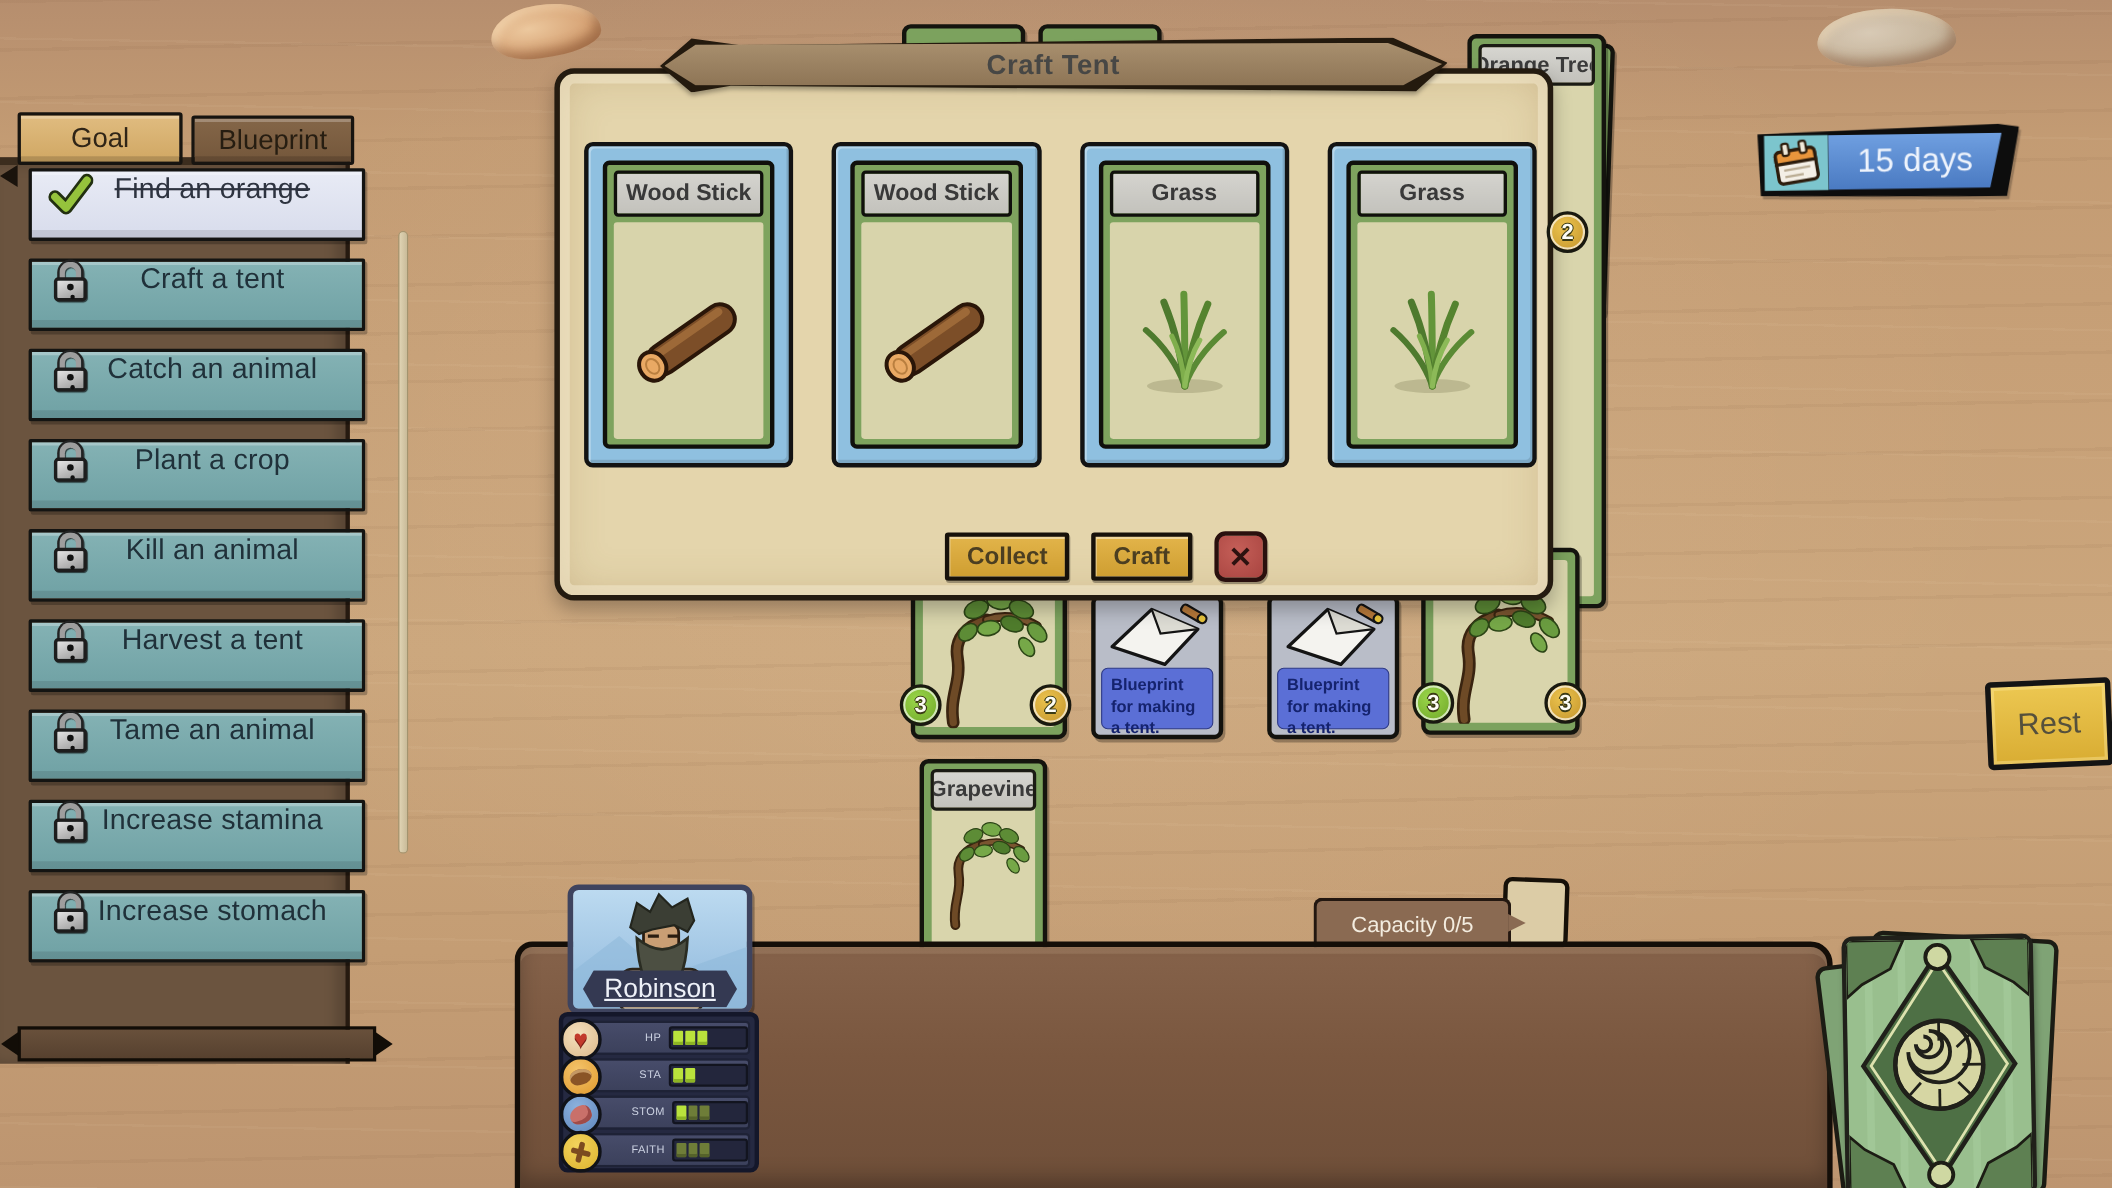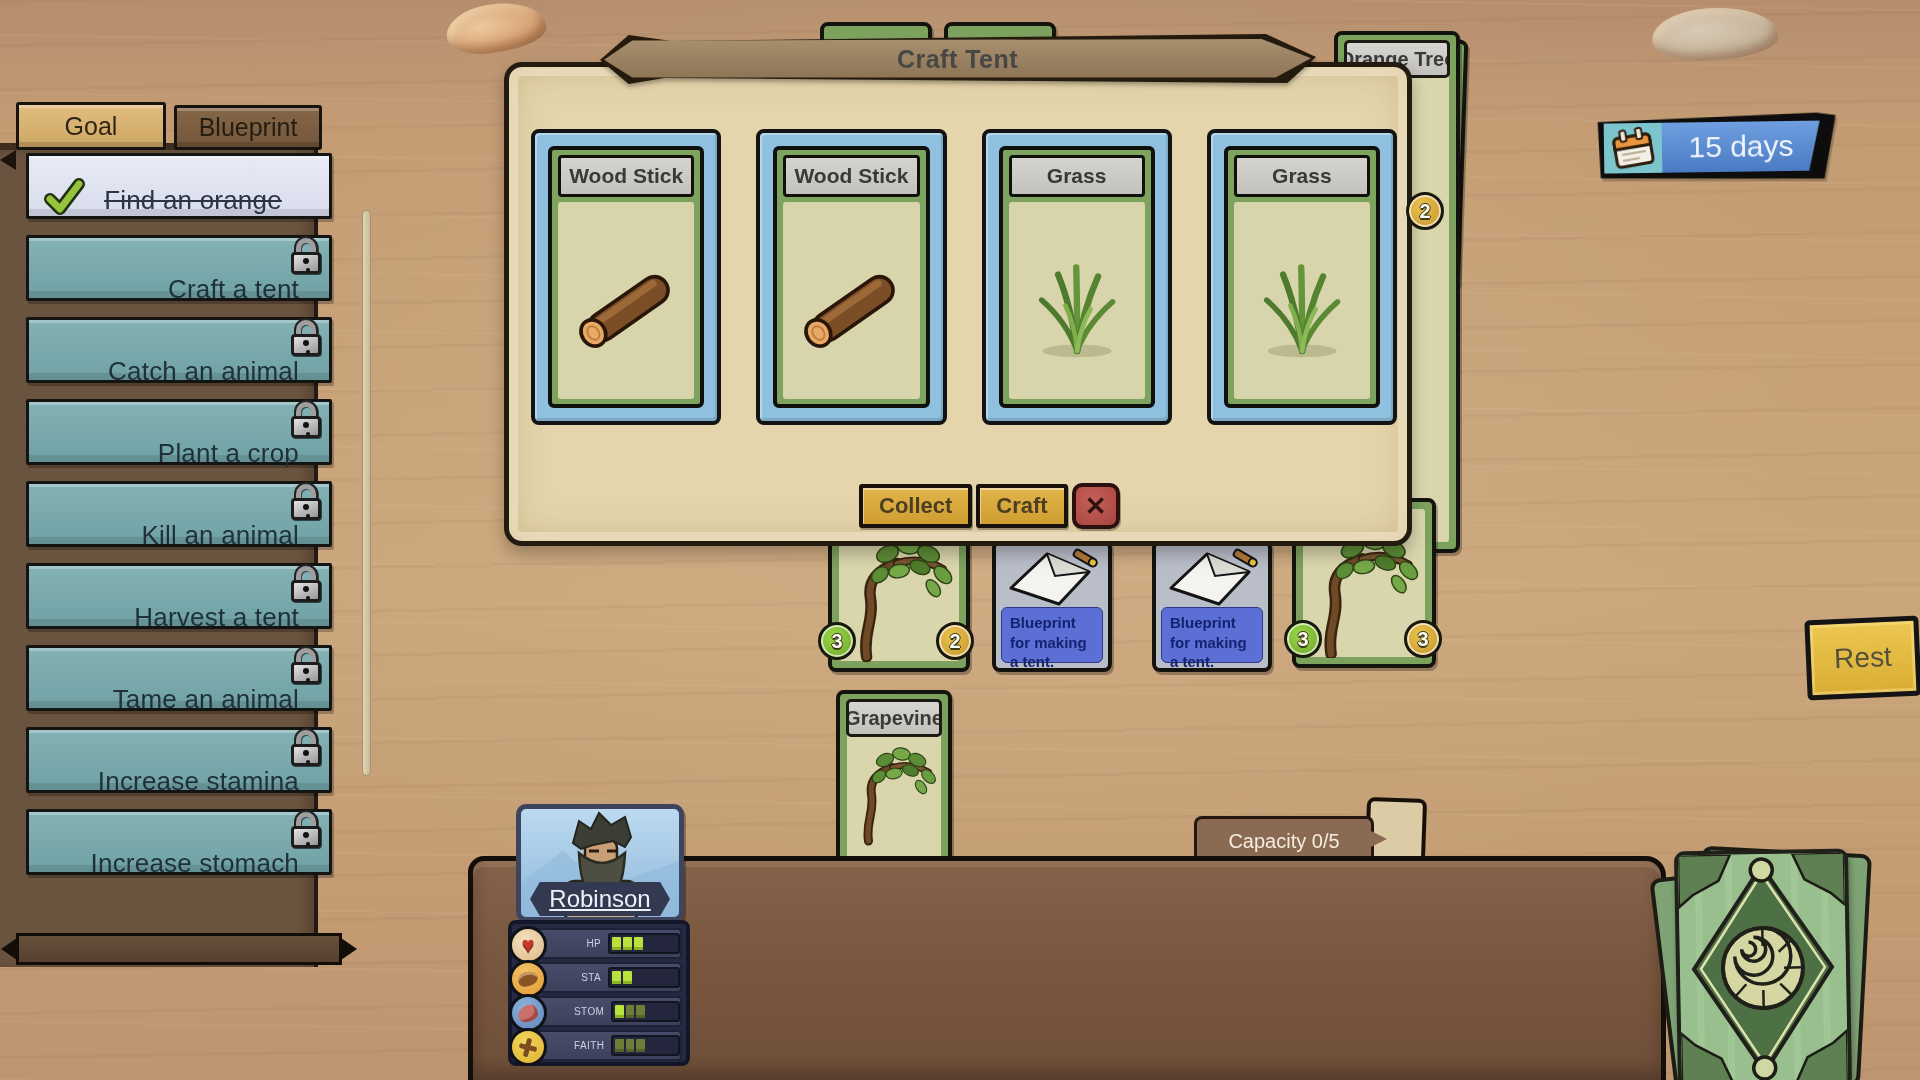--- a/index.html
+++ b/index.html
@@ -32,24 +32,24 @@
   .goal-header-arrow{ position:absolute; left:0; top:150px; z-index:4; width:0; height:0;
     border-top:10px solid transparent; border-bottom:10px solid transparent; border-right:16px solid #1a130c; }
   .goal-tab{ position:absolute; z-index:4; display:flex; align-items:center; justify-content:center;
     border:3px solid #171410; border-radius:3px; font-size:25px; color:#2f2517;
     box-shadow: inset 0 3px 0 rgba(255,255,255,.25), inset 0 -5px 0 rgba(0,0,0,.15); cursor:pointer; }
   .goal-tab.active{ left:16px; top:102px; width:150px; height:48px;
     background:linear-gradient(180deg,#e0bc80,#d0a763); }
   .goal-tab.inactive{ left:174px; top:105px; width:148px; height:45px;
     background:linear-gradient(180deg,#83654а,#7b5e41); background:linear-gradient(180deg,#846648,#74573b); color:#261d11; }
   .goal-list{ position:absolute; left:26px; top:153px; width:306px; z-index:5; }
-  .goal-item{ position:relative; height:66px; margin-bottom:16px; display:flex; align-items:flex-end;
+  .goal-item{ position:relative; height:66px; margin-bottom:16px; display:flex; align-items:flex-start;
     border:3px solid #141412; border-radius:2px; padding-left:12px; cursor:pointer;
     box-shadow: inset 0 3px 0 rgba(255,255,255,.28), inset 0 -7px 0 rgba(0,0,0,.10), 2px 3px 0 rgba(0,0,0,.25); }
-  .goal-item.locked{ background:linear-gradient(180deg,#84b2b4,#6fa1a4);flex-direction:column; }
+  .goal-item.locked{ background:linear-gradient(180deg,#84b2b4,#6fa1a4); }
   .goal-item.done{ background:linear-gradient(180deg,#e8ebf5,#d8dcEC); background-color:#dfe3f0; }
   .goal-item .goal-ico{ width:46px; display:flex; align-items:center; justify-content:center; }
   .goal-label{ flex:1; text-align:center; padding-right:30px; font-size:26px; color:#20313a; letter-spacing:.2px; }
   .goal-item.done .goal-label{ color:#2e3440; text-decoration:line-through; text-decoration-thickness:2px; }
   
   .lock-icon{ position:relative; width:30px; height:36px; filter:drop-shadow(1px 1px 0 rgba(0,0,0,.6)); }
   .lock-icon .shackle{ position:absolute; left:5px; top:0; width:20px; height:17px;
     border:5px solid #9e9e9e; border-bottom:none; border-radius:10px 10px 0 0; box-shadow:0 0 0 2px #222; }
   .lock-icon .lock-body{ position:absolute; left:0; top:14px; width:30px; height:22px;
     background:linear-gradient(155deg,#e4e4e4,#969696); border:3px solid #1d1d1d; border-radius:4px; }
@@ -119,21 +119,21 @@
   .slot-row{ position:absolute; left:22px; top:62px; right:10px; height:296px; display:flex; gap:35px; }
   .craft-slot{ position:relative; width:192px; height:296px; background:#8fc0e0;
     border:4px solid #131313; border-radius:8px; cursor:pointer;
     box-shadow: inset 2px 2px 0 rgba(255,255,255,.35), inset -2px -3px 0 rgba(0,0,0,.12); }
   .craft-card{ position:absolute; inset:13px; background:#7ea35e; border:4px solid #10100c; border-radius:6px; }
   .craft-card-head{ position:absolute; left:6px; top:5px; right:6px; height:42px;
     background:linear-gradient(180deg,#d4d3ce,#c3c2bc); border:3px solid #10100c; border-radius:4px;
     display:flex; align-items:center; justify-content:center; font-size:21px; font-weight:600; color:#393939; }
   .craft-card-body{ position:absolute; left:6px; top:52px; right:6px; bottom:5px;
     background:#d8d4ab; border-radius:3px; display:flex; align-items:center; justify-content:center; }
-  .modal-buttons{ position:absolute; left:350px; top:416px; height:46px; display:flex; gap:4px; align-items:center; }
+  .modal-buttons{ position:absolute; left:350px; top:416px; height:46px; display:flex; gap:20px; align-items:center; }
   .gold-btn{ height:44px; padding:0 16px; background:linear-gradient(180deg,#e2b44a,#cf9e31);
     border:4px solid #17110a; border-radius:3px; font-size:22px; font-weight:600; color:#4b3e21;
     display:flex; align-items:center; justify-content:center; cursor:pointer;
     box-shadow: inset 1px 2px 0 rgba(255,255,255,.45), 1px 2px 0 rgba(0,0,0,.3); }
   .close-btn{ width:48px; height:46px; background:radial-gradient(circle at 42% 35%,#c55f58,#a84440);
     border:4px solid #2a100e; border-radius:10px; display:flex; align-items:center; justify-content:center;
     font-size:26px; font-weight:bold; color:#2d1210; cursor:pointer; box-shadow:1px 2px 0 rgba(0,0,0,.3); }
 
   
   .day-banner{ position:absolute; left:1598px; top:114px; width:238px; height:66px; z-index:25;

